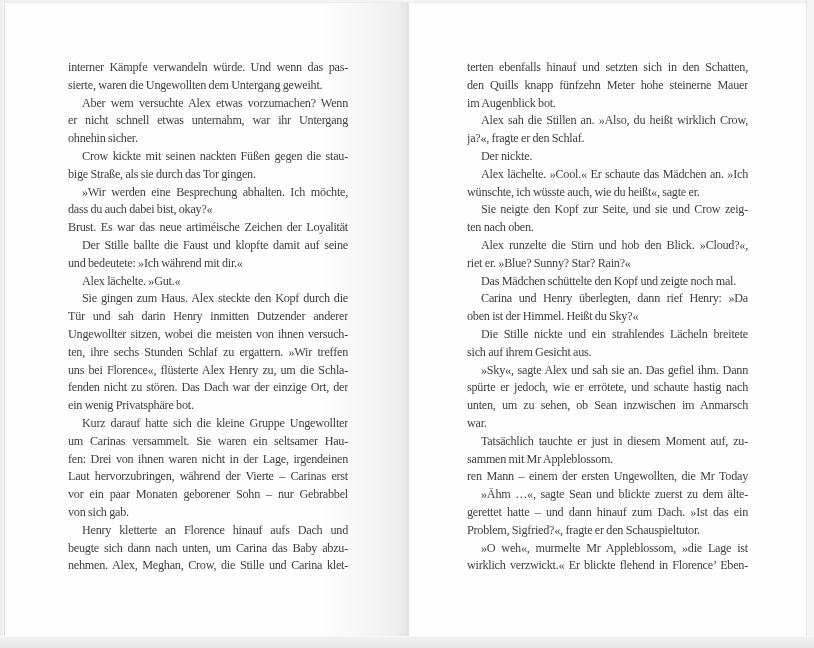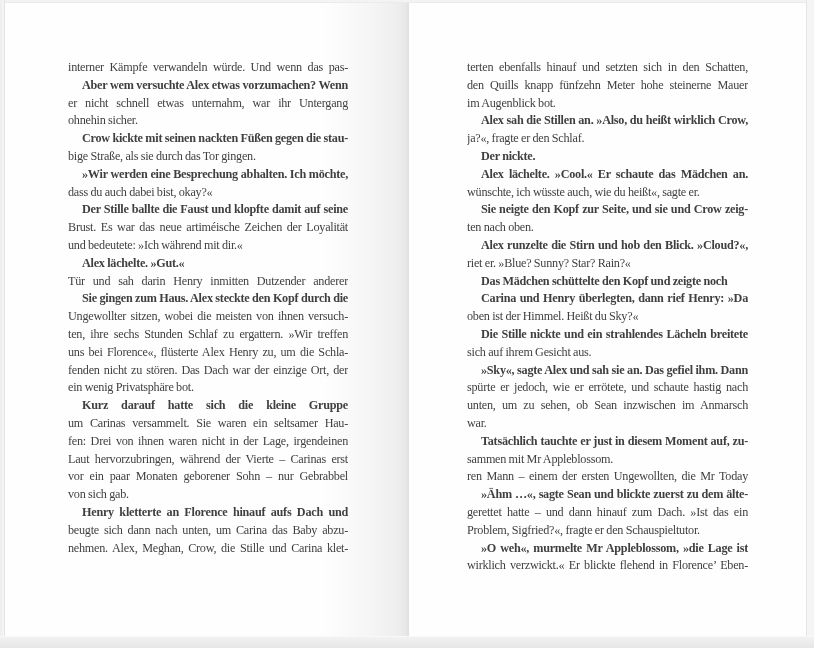--- a/index.html
+++ b/index.html
@@ -39,51 +39,52 @@
 
   .line {
     height: 17.8px; line-height: 17.8px;
     font-size: 12.2px;
     letter-spacing: -0.25px;
     word-spacing: -0.3px;
     overflow: hidden;
     text-align: left;
   }
   .line.just { text-align: justify; text-align-last: justify; }
-  .line.indent { text-indent: 14px; font-weight: bold; }
+  .line.indent { text-indent: 14px; }
 
   .page-number { position: absolute; top: 591px; height: 14px;
                  text-align: center; font-size: 10px; color: #828282;
                  letter-spacing: 0.5px; margin-top: 48px; }
   .page-number-left  { left: 68px;  width: 280px; }
   .page-number-right { left: 467px; width: 281px; }
 </style>
 </head>
 <body>
 
 <div class="spread">
 
   <div class="gutter-shadow"></div>
   <div class="spine"></div>
 
   <div class="text-col text-col-left">
       <div class="line just">interner Kämpfe verwandeln würde. Und wenn das pas-</div>
+      <div class="line">sierte, waren die Ungewollten dem Untergang geweiht.</div>
       <div class="line indent just">Aber wem versuchte Alex etwas vorzumachen? Wenn</div>
       <div class="line just">er nicht schnell etwas unternahm, war ihr Untergang</div>
       <div class="line">ohnehin sicher.</div>
       <div class="line indent just">Crow kickte mit seinen nackten Füßen gegen die stau-</div>
       <div class="line">bige Straße, als sie durch das Tor gingen.</div>
       <div class="line indent just">»Wir werden eine Besprechung abhalten. Ich möchte,</div>
       <div class="line">dass du auch dabei bist, okay?«</div>
+      <div class="line just">Brust. Es war das neue artiméische Zeichen der Loyalität</div>
       <div class="line indent just">Der Stille ballte die Faust und klopfte damit auf seine</div>
-      <div class="line just">Brust. Es war das neue artiméische Zeichen der Loyalität</div>
       <div class="line">und bedeutete: »Ich während mit dir.«</div>
       <div class="line indent">Alex lächelte. »Gut.«</div>
+      <div class="line indent just">Sie gingen zum Haus. Alex steckte den Kopf durch die</div>
       <div class="line just">Tür und sah darin Henry inmitten Dutzender anderer</div>
-      <div class="line indent just">Sie gingen zum Haus. Alex steckte den Kopf durch die</div>
       <div class="line just">Ungewollter sitzen, wobei die meisten von ihnen versuch-</div>
       <div class="line just">ten, ihre sechs Stunden Schlaf zu ergattern. »Wir treffen</div>
       <div class="line just">uns bei Florence«, flüsterte Alex Henry zu, um die Schla-</div>
       <div class="line just">fenden nicht zu stören. Das Dach war der einzige Ort, der</div>
       <div class="line">ein wenig Privatsphäre bot.</div>
       <div class="line indent just">Kurz darauf hatte sich die kleine Gruppe Ungewollter</div>
       <div class="line just">um Carinas versammelt. Sie waren ein seltsamer Hau-</div>
       <div class="line just">fen: Drei von ihnen waren nicht in der Lage, irgendeinen</div>
       <div class="line just">Laut hervorzubringen, während der Vierte – Carinas erst</div>
       <div class="line just">vor ein paar Monaten geborener Sohn – nur Gebrabbel</div>

